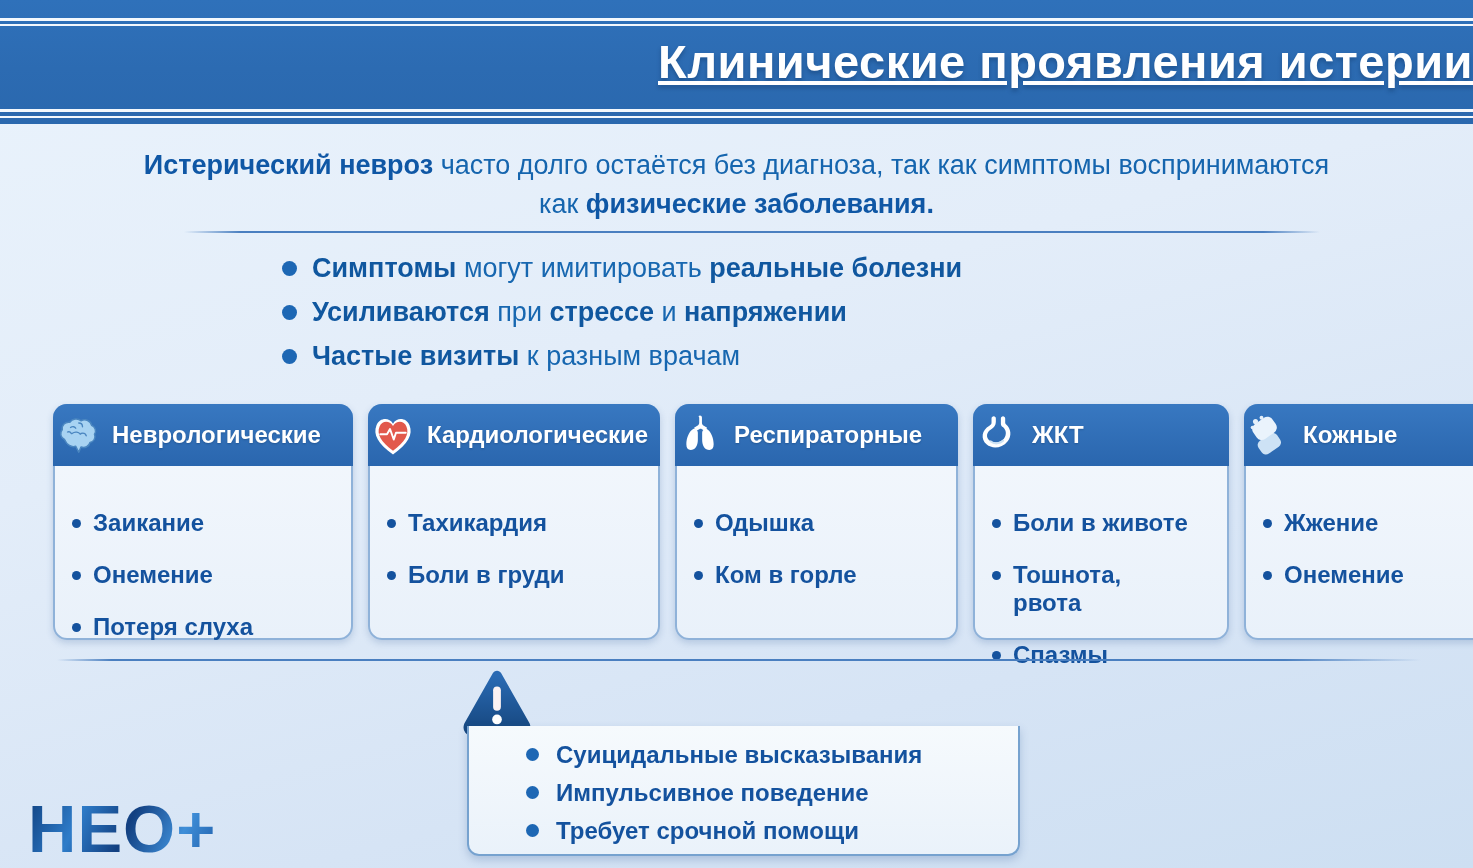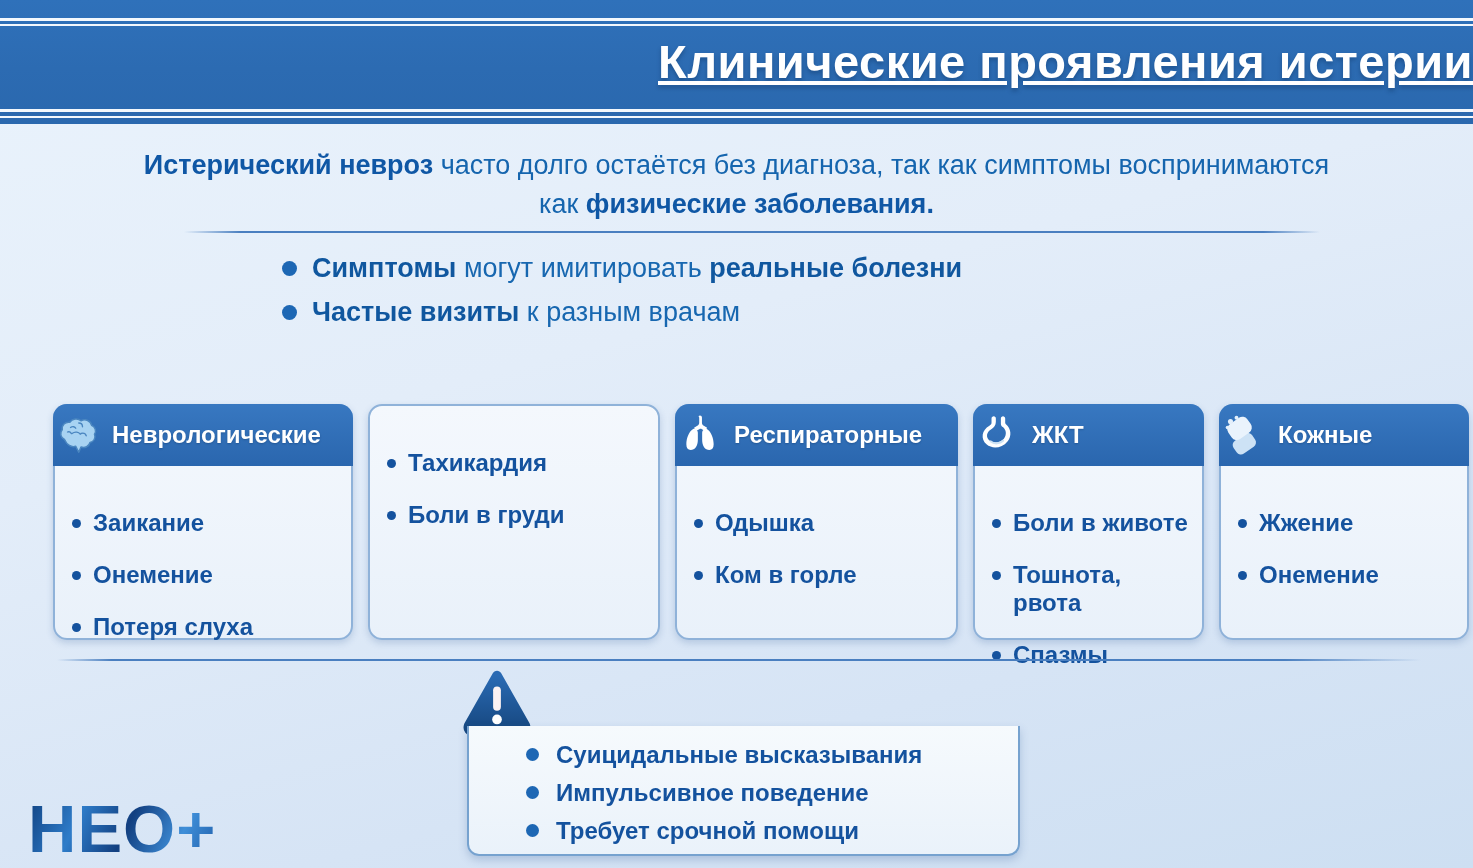--- a/index.html
+++ b/index.html
@@ -31,21 +31,21 @@
     font-size:27px;color:#1767b0;white-space:pre;}
   .kp .b{font-weight:bold;color:#10579f;}
   .kp-dot{width:15px;height:15px;border-radius:50%;background:#1d67b4;
     margin-right:15px;flex:0 0 auto;}
   
   .cards{position:absolute;top:404px;left:53px;display:flex;gap:15px;}
   .card{height:236px;border-radius:14px;box-sizing:border-box;
     background:linear-gradient(180deg,#f4f8fd,#e9f1fa);
     border:2px solid #8fb2d9;box-shadow:0 3px 7px rgba(50,90,150,.22);}
   .card.c1{width:300px}.card.c2{width:292px}.card.c3{width:283px}
-  .card.c4{width:231px}.card.c5{width:250px}
+  .card.c4{width:256px}.card.c5{width:250px}
   .card-header{height:62px;margin:-2px -2px 0 -2px;border-radius:14px 14px 0 0;
     background:linear-gradient(180deg,#3878c1,#2a66ae);
     display:flex;align-items:center;padding:0 0;gap:9px;box-sizing:border-box;}
   .card-icon{width:50px;height:50px;flex:0 0 auto;display:flex;
     align-items:center;justify-content:center;}
   .card-title{color:#fff;font-weight:bold;font-size:24px;white-space:nowrap;
     text-shadow:0 1px 2px rgba(10,40,80,.3);}
   .card-body{padding:19px 12px 0 17px;}
   .card-item{display:flex;margin-bottom:13px;color:#14529e;font-weight:bold;
     font-size:24px;line-height:28px;margin-top:24px;}
@@ -92,20 +92,23 @@
     <div><span class="b">Истерический невроз</span><span> часто долго остаётся без диагноза, так как симптомы воспринимаются</span></div>
     <div><span>как </span><span class="b">физические заболевания.</span></div>
   </div>
   <div class="divider1"></div>
 
   <div class="key-points">
     <div class="kp">
       <span class="kp-dot"></span><span class="b">Симптомы</span><span> могут имитировать </span><span class="b">реальные болезни</span>
     </div>
     <div class="kp">
+      <span class="kp-dot"></span><span class="b">Усиливаются</span><span> при </span><span class="b">стрессе</span><span> и </span><span class="b">напряжении</span>
+    </div>
+    <div class="kp">
       <span class="kp-dot"></span><span class="b">Частые визиты</span><span> к разным врачам</span>
     </div>
   </div>
 
   <div class="cards">
 
     <div class="card c1">
       <div class="card-header">
         <span class="card-icon">
           <svg width="48" height="48" viewBox="0 0 64 64">
@@ -125,20 +128,30 @@
             <span class="ci-text">Онемение</span>
           </div>
         <div class="card-item">
             <span class="ci-dot"></span>
             <span class="ci-text">Потеря слуха</span>
           </div>
       </div>
     </div>
 
     <div class="card c2">
+      <div class="card-header">
+        <span class="card-icon">
+          <svg width="48" height="48" viewBox="0 0 64 64">
+            <path d="M32 58C12 44 5 31 10 19 14 9 27 8 32 17 37 8 50 9 54 19 59 31 52 44 32 58Z" fill="#ffffff"></path>
+            <path d="M32 53C16 41 10 31 14 21 17 13 27 12 32 20 37 12 47 13 50 21 54 31 48 41 32 53Z" fill="#e2594c"></path>
+            <polyline points="15,31 24,31 28,24 33,38 36,29 49,29" fill="none" stroke="#ffffff" stroke-width="2.6" stroke-linecap="round" stroke-linejoin="round"></polyline>
+          </svg>
+        </span>
+        <span class="card-title">Кардиологические</span>
+      </div>
       <div class="card-body">
         <div class="card-item">
             <span class="ci-dot"></span>
             <span class="ci-text">Тахикардия</span>
           </div>
         <div class="card-item">
             <span class="ci-dot"></span>
             <span class="ci-text">Боли в груди</span>
           </div>
       </div>

